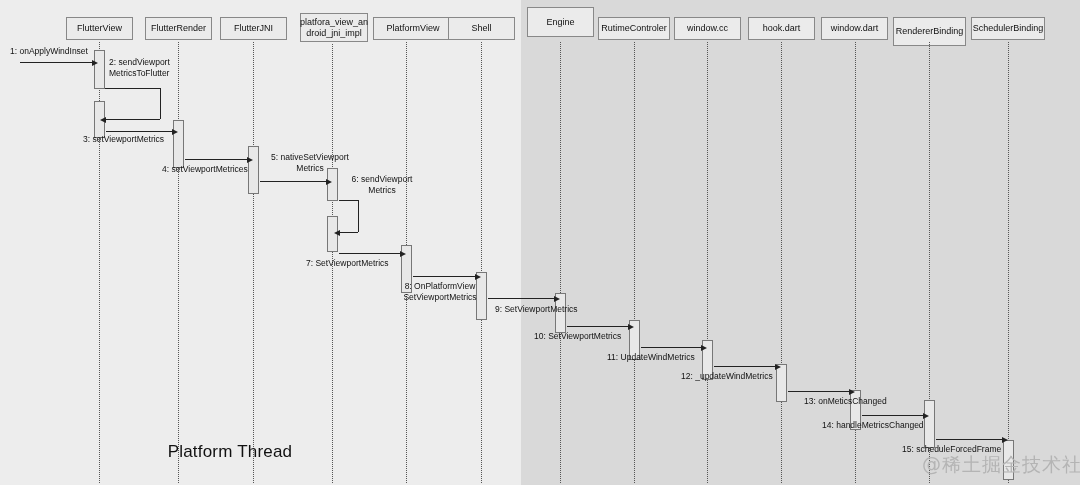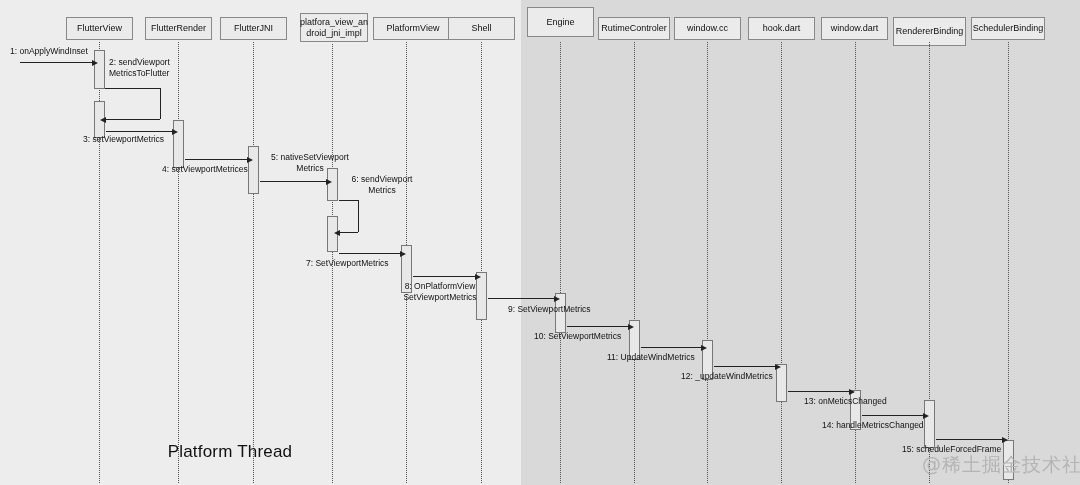--- a/index.html
+++ b/index.html
@@ -177,21 +177,21 @@
       <div class="loop-seg" style="left: 358px; top: 200px; height: 32px; border-left-width: 1px;"></div>
       <div class="loop-seg" style="left: 340px; top: 232px; width: 18px; border-top-width: 1px;"></div>
       <div class="arrow-head left" style="left: 334px; top: 229.5px;"></div>
       <div class="msg-label" style="left: 306px; top: 258px; width: 112px;">7: SetViewportMetrics</div>
       <div class="arrow-h" style="left: 339px; top: 253px; width: 61px;"></div>
       <div class="arrow-head" style="top: 250.5px; left: 400px;"></div>
       <div class="msg-label center" style="left: 390px; top: 281px; width: 100px;">8: OnPlatformView
 SetViewportMetrics</div>
       <div class="arrow-h" style="left: 413px; top: 276px; width: 62px;"></div>
       <div class="arrow-head" style="top: 273.5px; left: 475px;"></div>
-      <div class="msg-label" style="left: 484px; top: 304px; width: 112px; padding-left: 24px;">9: SetViewportMetrics</div>
+      <div class="msg-label" style="left: 471px; top: 304px; width: 112px; padding-left: 24px;">9: SetViewportMetrics</div>
       <div class="arrow-h" style="left: 488px; top: 298px; width: 66px;"></div>
       <div class="arrow-head" style="top: 295.5px; left: 554px;"></div>
       <div class="msg-label" style="left: 534px; top: 331px; width: 118px;">10: SetViewportMetrics</div>
       <div class="arrow-h" style="left: 567px; top: 326px; width: 61px;"></div>
       <div class="arrow-head" style="top: 323.5px; left: 628px;"></div>
       <div class="msg-label" style="left: 607px; top: 352px; width: 116px;">11: UpdateWindMetrics</div>
       <div class="arrow-h" style="left: 641px; top: 347px; width: 60px;"></div>
       <div class="arrow-head" style="top: 344.5px; left: 701px;"></div>
       <div class="msg-label" style="left: 681px; top: 371px; width: 118px;">12: _updateWindMetrics</div>
       <div class="arrow-h" style="left: 714px; top: 366px; width: 61px;"></div>

